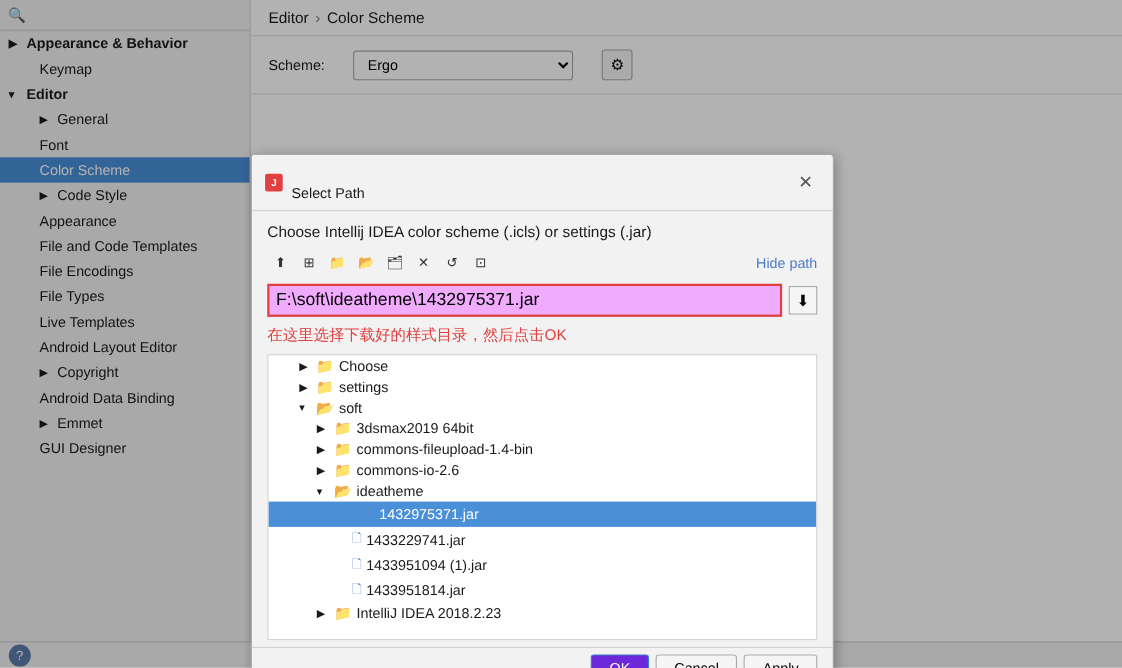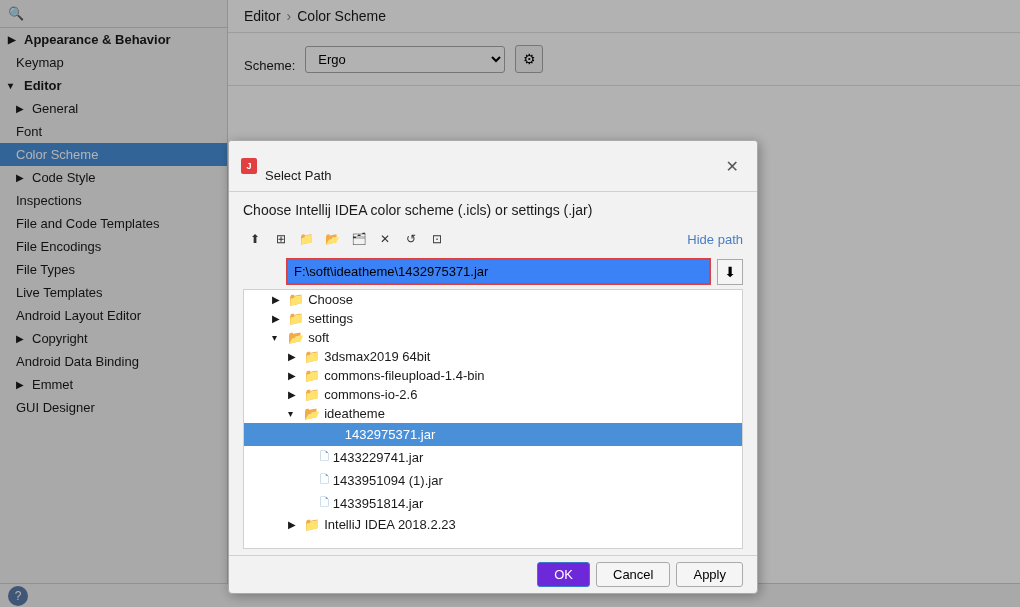--- a/index.html
+++ b/index.html
@@ -61,21 +61,21 @@
       background: #4a90d9;
       color: white;
     }
 
     .sidebar-item.section-header {
       font-weight: bold;
       padding-left: 8px;
     }
 
     .sidebar-item.indent1 {
-      padding-left: 16px;
+      padding-left: 36px;
     }
 
     .chevron {
       font-size: 10px;
       display: inline-block;
       width: 12px;
     }
 
     
     .content-area {
@@ -91,22 +91,22 @@
       align-items: center;
       gap: 6px;
       border-bottom: 1px solid #e0e0e0;
       font-size: 14px;
       color: #1a1a1a;
     }
 
     .scheme-bar {
       padding: 12px 16px;
       display: flex;
-      align-items: flex-end;
-      gap: 10px;
+      align-items: center;
+      gap: 26px;
       border-bottom: 1px solid #e0e0e0;
     }
 
     .scheme-label {
       font-size: 13px;
       color: #1a1a1a;
     }
 
     .scheme-select {
       width: 200px;
@@ -249,25 +249,24 @@
     .path-input-row {
       padding: 4px 14px;
       display: flex;
       align-items: center;
       gap: 6px;
     }
 
     .path-input {
       flex: 1;
       padding: 4px 6px;
-      font-size: 13px;
+      font-size: 16px;
       border: 2px solid #e04040;
-      background: #3b82f6;
+      background: #f0abfc;
       outline: none;
-      margin-left: 43px;
     }
 
     .download-btn {
       width: 26px;
       height: 26px;
       border: 1px solid #aaa;
       background: #f5f5f5;
       cursor: pointer;
       display: flex;
       align-items: center;
@@ -381,21 +380,21 @@
     <div class="sidebar-item indent1 active">
       <span>Color Scheme</span>
     </div>
 
     <div class="sidebar-item indent1">
       <span class="chevron">▶</span>
       <span>Code Style</span>
     </div>
 
     <div class="sidebar-item indent1">
-      <span>Inspections</span>
+      <span>Appearance</span>
     </div>
 
     <div class="sidebar-item indent1">
       <span>File and Code Templates</span>
     </div>
 
     <div class="sidebar-item indent1">
       <span>File Encodings</span>
     </div>
 
@@ -477,20 +476,23 @@
       <button class="modal-toolbar-btn">↺</button>
       <button class="modal-toolbar-btn">⊡</button>
       <span class="hide-path-link">Hide path</span>
     </div>
 
     <div class="path-input-row">
       <input class="path-input" type="text" value="F:\soft\ideatheme\1432975371.jar" style="">
       <button class="download-btn">⬇</button>
     </div>
 
+    <div class="annotation-banner">
+      <span>在这里选择下载好的样式目录，然后点击OK</span>
+    </div>
 
     <div class="file-tree">
 
       <div class="tree-item">
         <span class="indent" style="width:16px;display:inline-block;"></span>
         <span style="font-size:10px;width:12px;">▶</span>
         <span class="folder-icon">📁</span>
         <span>Choose</span>
       </div>
 

